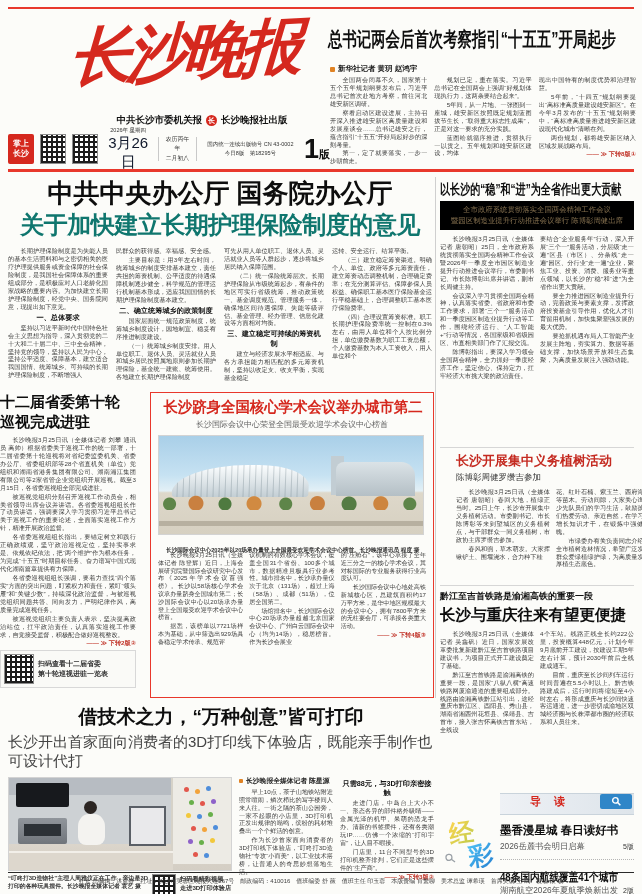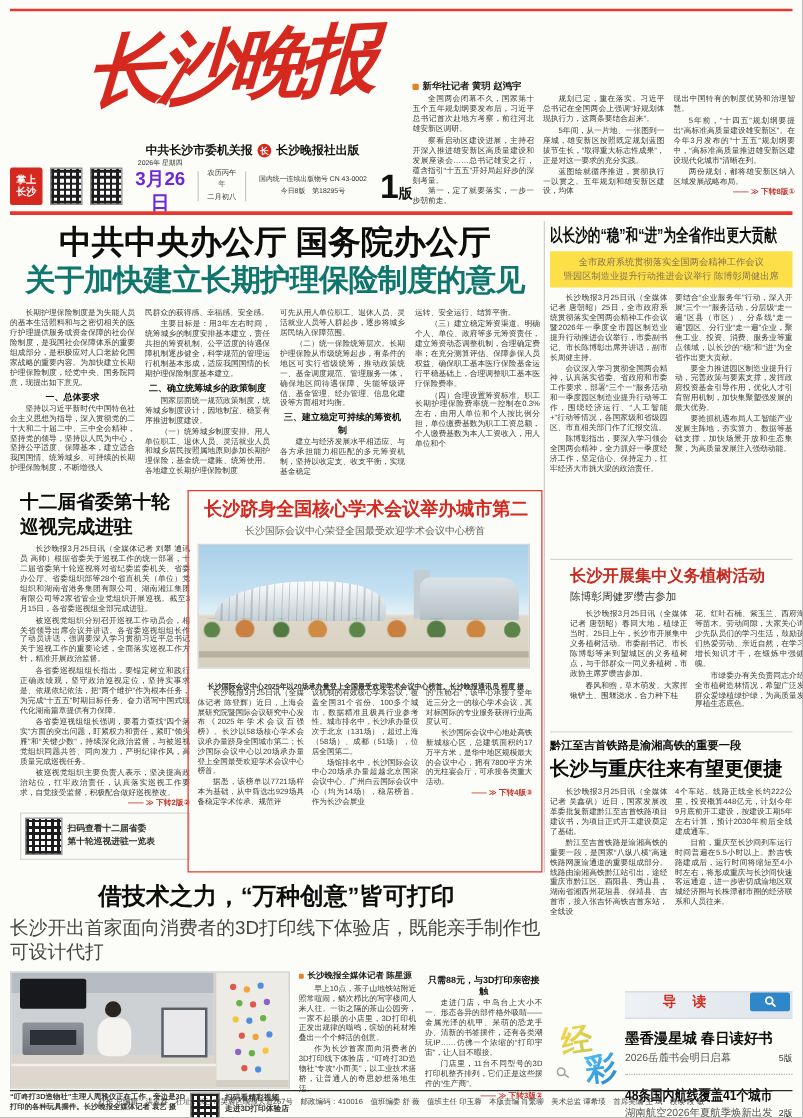--- a/index.html
+++ b/index.html
@@ -68,20 +68,23 @@
 
   <div class="abs" style="left:70px;top:16px;width:270px;height:100px;">
     <span style="display:inline-block;font-weight:900;font-style:italic;font-size:62px;letter-spacing:-5px;color:#d5281e;transform:rotate(-3deg) skewX(-6deg);transform-origin:0 50%;">长沙晚报</span>
   </div>
   <div class="abs" style="left:62px;top:114px;width:280px;display:flex;align-items:center;justify-content:center;gap:4px;font-size:9.5px;font-weight:bold;color:#111;">
     <span>中共长沙市委机关报</span>
     <span class="logo-dot">长</span>
     <span>长沙晚报社出版</span>
   </div>
 
+  <div class="abs" style="left:328px;top:26px;width:308px;height:28px;">
+    <span class="fit" style="font-size:20px;transform:scaleX(.72);">总书记两会后首次考察指引“十五五”开局起步</span>
+  </div>
   <div class="abs" style="left:330px;top:64px;display:flex;align-items:center;gap:3px;font-size:7.5px;font-weight:bold;color:#222;">
     <span style="width:5px;height:5px;background:#e08324;border-radius:1px;display:inline-block;"></span>
     <span>新华社记者 黄玥 赵鸿宇</span>
   </div>
   <div class="abs colrow small" style="left:330px;top:76px;width:306px;height:88px;gap:7px;">
     <div>
         <div class="bp">全国两会闭幕不久，国家第十五个五年规划纲要发布后，习近平总书记首次赴地方考察，前往河北雄安新区调研。</div>
         <div class="bp">察看启动区建设进展，主持召开深入推进雄安新区高质量建设和发展座谈会……总书记雄安之行，蕴含指引“十五五”开好局起好步的深刻考量。</div>
         <div class="bp">第一，定了就要落实，一步一步朝前走。</div>
       </div>
@@ -101,21 +104,21 @@
   <div class="abs" style="left:8px;top:131px;width:322px;height:36px;display:flex;align-items:center;gap:6px;">
     <div style="width:30px;height:30px;background:#d5281e;color:#fff;font-size:8px;font-weight:900;line-height:1.2;display:flex;align-items:center;justify-content:center;white-space:pre-line;text-align:center;border-radius:2px;">掌上
 长沙</div>
     <div class="qr" style="width:28px;height:28px;"></div>
     <div class="qr" style="width:28px;height:28px;"></div>
     <div style="text-align:center;">
       <div style="font-size:5.5px;color:#333;">
         <span>2026年</span>
         <span>星期四</span>
       </div>
-      <div style="font-size:15px;font-weight:700;color:#6d28d9;">3月26日</div>
+      <div style="font-size:15px;font-weight:400;color:#0f172a;">3月26日</div>
     </div>
     <div class="vsep"></div>
     <div style="font-size:5.8px;color:#333;line-height:1.6;text-align:center;">
       <div>农历丙午年</div>
       <div>二月初八</div>
     </div>
     <div class="vsep"></div>
     <div style="font-size:5.5px;color:#333;line-height:1.7;text-align:center;width:110px;">
       <div>国内统一连续出版物号 CN 43-0002</div>
       <div>今日8版　第18295号</div>
@@ -157,21 +160,21 @@
         <div class="bp">（四）合理设置筹资标准。职工长期护理保险费率统一控制在0.3%左右，由用人单位和个人按比例分担，单位缴费基数为职工工资总额，个人缴费基数为本人工资收入，用人单位和个</div>
       </div>
   </div>
 
   <div class="abs" style="left:435px;top:177px;width:1px;height:521px;background:#cfcfcf;"></div>
 
   <div class="abs" style="left:440px;top:178px;width:194px;">
     <div style="margin-top:2px;height:18px;">
       <span class="fit" style="font-size:14px;transform:scaleX(.72);">以长沙的“稳”和“进”为全省作出更大贡献</span>
     </div>
-    <div style="margin-top:3px;background:#fde047;padding:3px 4px;font-size:7.4px;line-height:1.55;color:#86714f;text-align:center;white-space:pre-line;">全市政府系统贯彻落实全国两会精神工作会议
+    <div style="margin-top:3px;background:#000000;padding:3px 4px;font-size:7.4px;line-height:1.55;color:#86714f;text-align:center;white-space:pre-line;">全市政府系统贯彻落实全国两会精神工作会议
 暨园区制造业提升行动推进会议举行 陈博彰周健出席</div>
     <div class="colrow small" style="margin-top:5px;height:183px;gap:6px;">
       <div>
           <div class="bp">长沙晚报3月25日讯（全媒体记者 唐朝昭）25日，全市政府系统贯彻落实全国两会精神工作会议暨2026年一季度全市园区制造业提升行动推进会议举行，市委副书记、市长陈博彰出席并讲话，副市长周健主持。</div>
           <div class="bp">会议深入学习贯彻全国两会精神，认真落实省委、省政府和市委工作要求，部署“三个一”服务活动和一季度园区制造业提升行动等工作，围绕经济运行、“人工智能+”行动等情况，各国家级和省级园区、市直相关部门作了汇报交流。</div>
           <div class="bp">陈博彰指出，要深入学习领会全国两会精神，全力抓好一季度经济工作，坚定信心、保持定力，扛牢经济大市挑大梁的政治责任。</div>
         </div>
       <div>
           <div class="bp noind">要结合“企业服务年”行动，深入开展“三个一”服务活动，分层级“走一遍”区县（市区）、分条线“走一遍”园区、分行业“走一遍”企业，聚焦工业、投资、消费、服务业等重点领域，以长沙的“稳”和“进”为全省作出更大贡献。</div>
           <div class="bp">要全力推进园区制造业提升行动，完善政策与要素支撑，发挥政府投资基金引导作用，优化人才引育留用机制，加快集聚塑强发展的最大优势。</div>
@@ -245,21 +248,21 @@
 
   <div class="abs" style="left:452px;top:818px;width:60px;height:72px;transform:rotate(-8deg);">
     <span class="jc-char" style="background-image:linear-gradient(135deg,#ffd54f,#8bc34a);">经</span>
     <span class="jc-char" style="background-image:linear-gradient(135deg,#4fc3f7,#1565c0);margin-left:16px;">彩</span>
     <svg viewBox="0 0 20 20" width="12" height="12" style="position:absolute;left:-8px;top:30px;">
       <circle cx="8" cy="8" r="5" fill="none" stroke="#9aa0a6" stroke-width="2"></circle>
         <line x1="12" y1="12" x2="17" y2="17" stroke="#9aa0a6" stroke-width="2"></line>
     </svg>
   </div>
 
-  <div class="abs" style="left:16px;top:392px;width:136px;">
+  <div class="abs" style="left:0;top:392px;width:136px;">
     <div style="font-size:15px;font-weight:900;color:#0d0d0d;line-height:1.3;white-space:pre-line;">十二届省委第十轮
 巡视完成进驻</div>
     <div class="small" style="margin-top:5px;height:210px;overflow:hidden;">
         <div class="bp">长沙晚报3月25日讯（全媒体记者 刘攀 通讯员 高帅）根据省委关于巡视工作的统一部署，十二届省委第十轮巡视将对省纪委监委机关、省委办公厅、省委组织部等28个省直机关（单位）党组织和湖南省港务集团有限公司、湖南湘江集团有限公司等2家省管企业党组织开展巡视。截至3月15日，各省委巡视组全部完成进驻。</div>
         <div class="bp">被巡视党组织分别召开巡视工作动员会，相关省领导出席会议并讲话。各省委巡视组组长作了动员讲话，强调要深入学习贯彻习近平总书记关于巡视工作的重要论述，全面落实巡视工作方针，精准开展政治监督。</div>
         <div class="bp">各省委巡视组组长指出，要锚定树立和践行正确政绩观，坚守政治巡视定位，坚持实事求是、依规依纪依法，把“两个维护”作为根本任务，为完成“十五五”时期目标任务、奋力谱写中国式现代化湖南篇章提供有力保障。</div>
         <div class="bp">各省委巡视组组长强调，要着力查找“四个落实”方面的突出问题，盯紧权力和责任，紧盯“领头雁”和“关键少数”，持续深化政治监督，与被巡视党组织同题共答、同向发力，严明纪律作风，高质量完成巡视任务。</div>
         <div class="bp">被巡视党组织主要负责人表示，坚决提高政治站位，扛牢政治责任，认真落实巡视工作要求，自觉接受监督，积极配合做好巡视整改。</div>
         <div class="bj">—— ≫ 下转2版②</div>
       </div>

